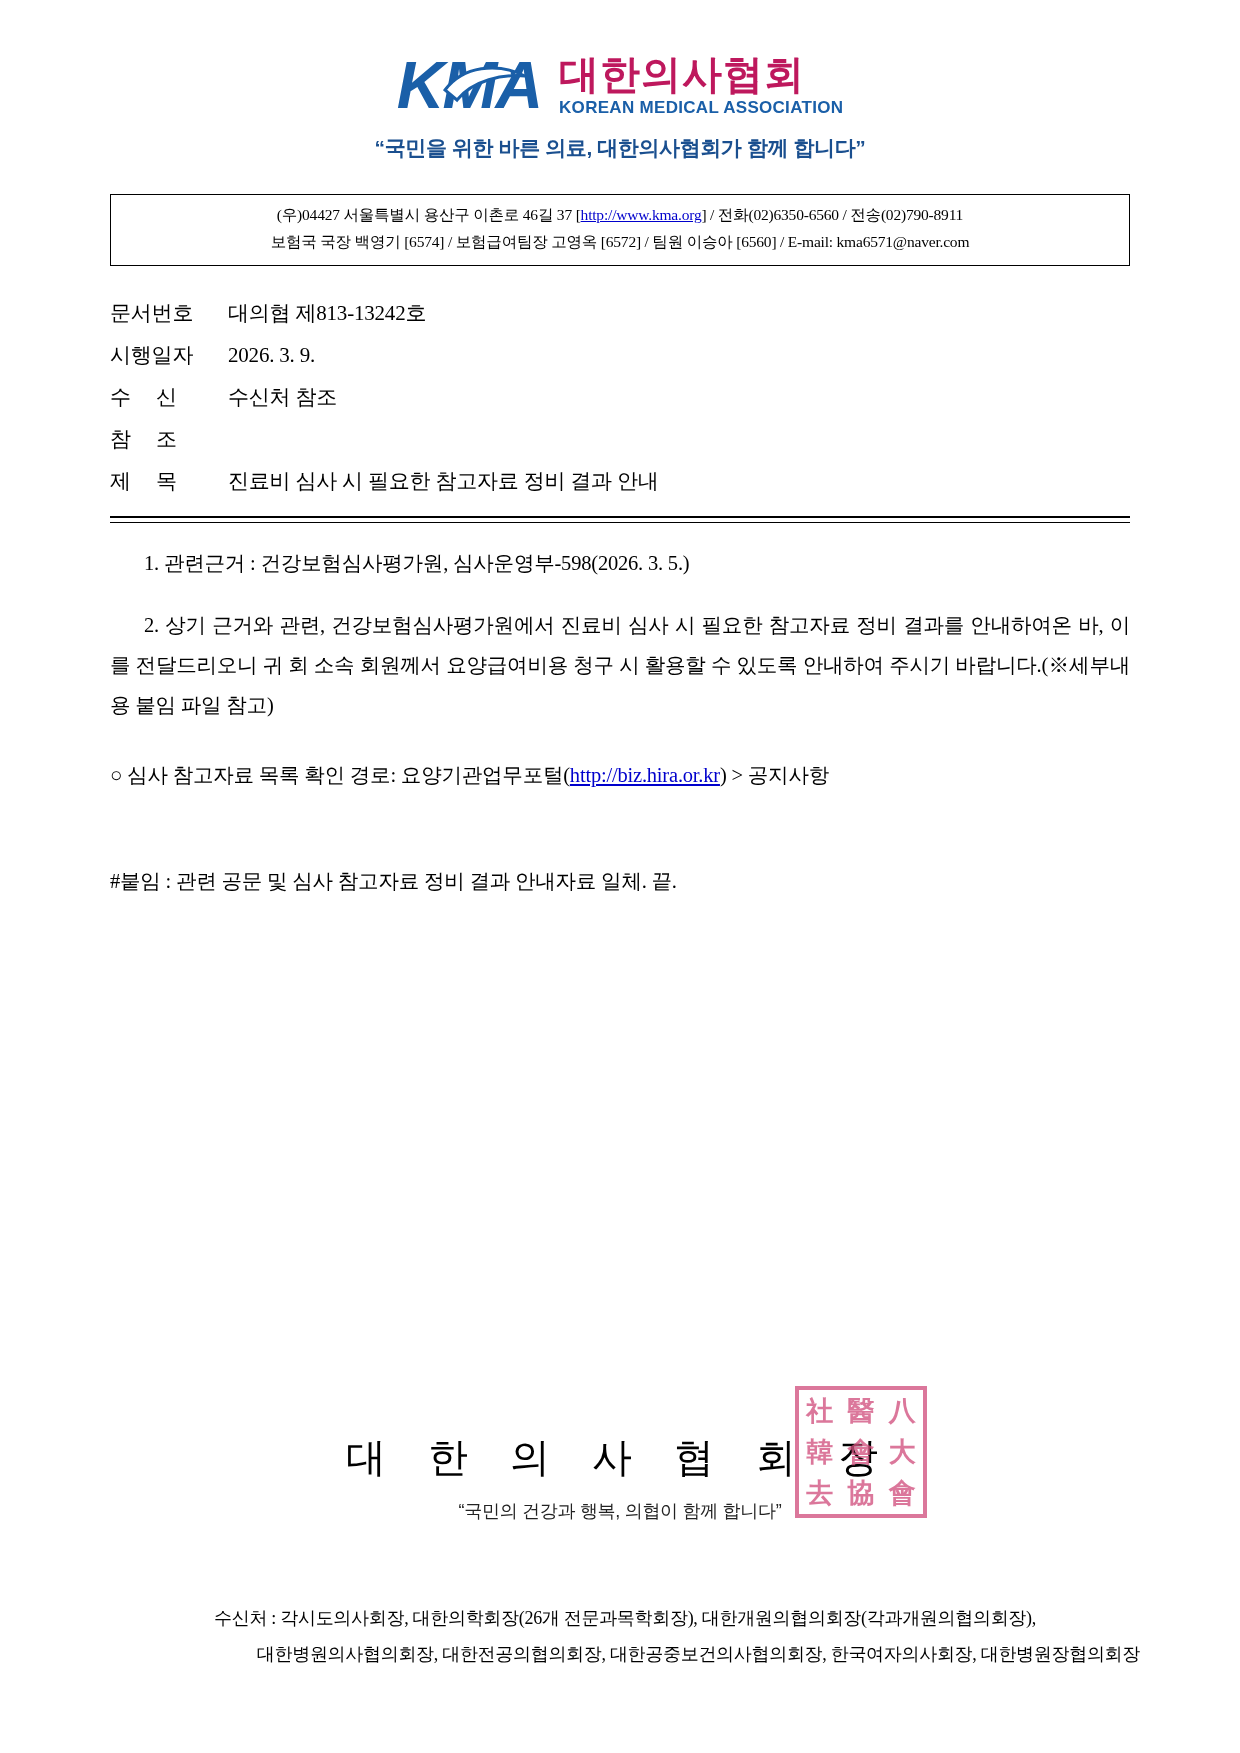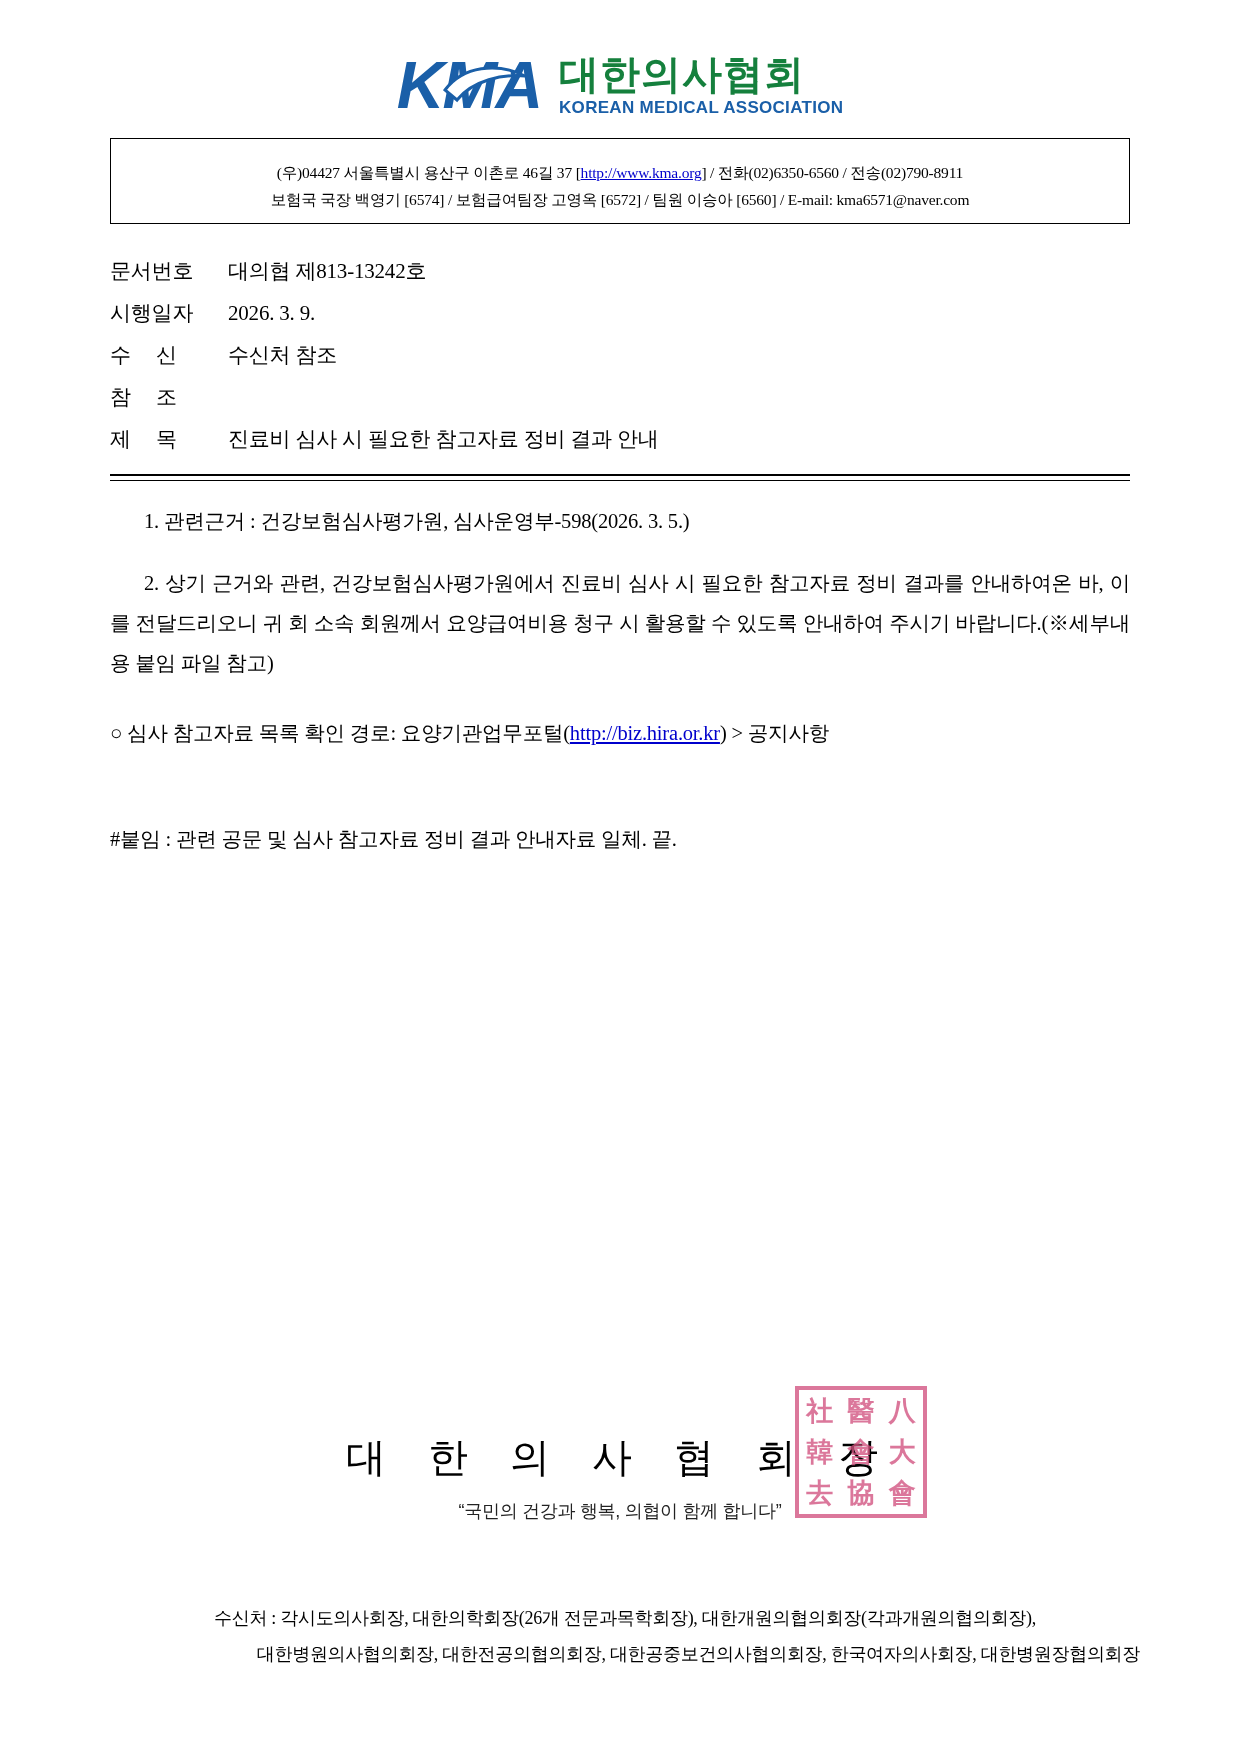--- a/index.html
+++ b/index.html
@@ -53,21 +53,21 @@
     pointer-events: none;
   }
   .kma-text {
     text-align: left;
     line-height: 1;
   }
   .kma-kr {
     font-family: "Liberation Sans", sans-serif;
     font-weight: bold;
     font-size: 40px;
-    color: #15803d;
+    color: #be185d;
     letter-spacing: 1px;
   }
   .kma-en {
     font-family: "Liberation Sans", sans-serif;
     font-weight: bold;
     font-size: 17px;
     color: #1a5fa8;
     letter-spacing: 0.3px;
     margin-top: 5px;
   }
@@ -75,23 +75,23 @@
     margin-top: 16px;
     font-family: "Liberation Sans", sans-serif;
     font-size: 21px;
     font-weight: bold;
     color: #1a4f8f;
     letter-spacing: -0.4px;
   }
 
   
   .contact-box {
-    margin-top: 20px;
+    margin-top: 32px;
     border: 1px solid #000;
-    padding: 20px 10px 10px 10px;
+    padding: 6px 10px 10px 10px;
     text-align: center;
     font-size: 15.5px;
     line-height: 1.75;
     letter-spacing: -0.2px;
   }
   .contact-box a {
     color: #0000cc;
   }
 
   
@@ -207,20 +207,21 @@
         <svg class="swoosh" viewBox="0 0 86 48">
           <path d="M2 30 C 20 6, 54 2, 82 16 C 60 14, 30 20, 14 40 Z" fill="#ffffff" stroke="#1a5fa8" stroke-width="3"></path>
           <circle cx="70" cy="13" r="2.4" fill="#1a5fa8"></circle>
         </svg>
       </div>
       <div class="kma-text">
         <div class="kma-kr">대한의사협회</div>
         <div class="kma-en">KOREAN MEDICAL ASSOCIATION</div>
       </div>
     </div>
+    <div class="slogan">“국민을 위한 바른 의료, 대한의사협회가 함께 합니다”</div>
   </div>
 
   <div class="contact-box">
     <div>
       <span>(우)04427 서울특별시 용산구 이촌로 46길 37 [</span><a href="#">http://www.kma.org</a><span>] / 전화(02)6350-6560 / 전송(02)790-8911</span>
     </div>
     <div>보험국 국장 백영기 [6574] / 보험급여팀장 고영옥 [6572] / 팀원 이승아 [6560] / E-mail: kma6571@naver.com</div>
   </div>
 
   <div class="fields">

